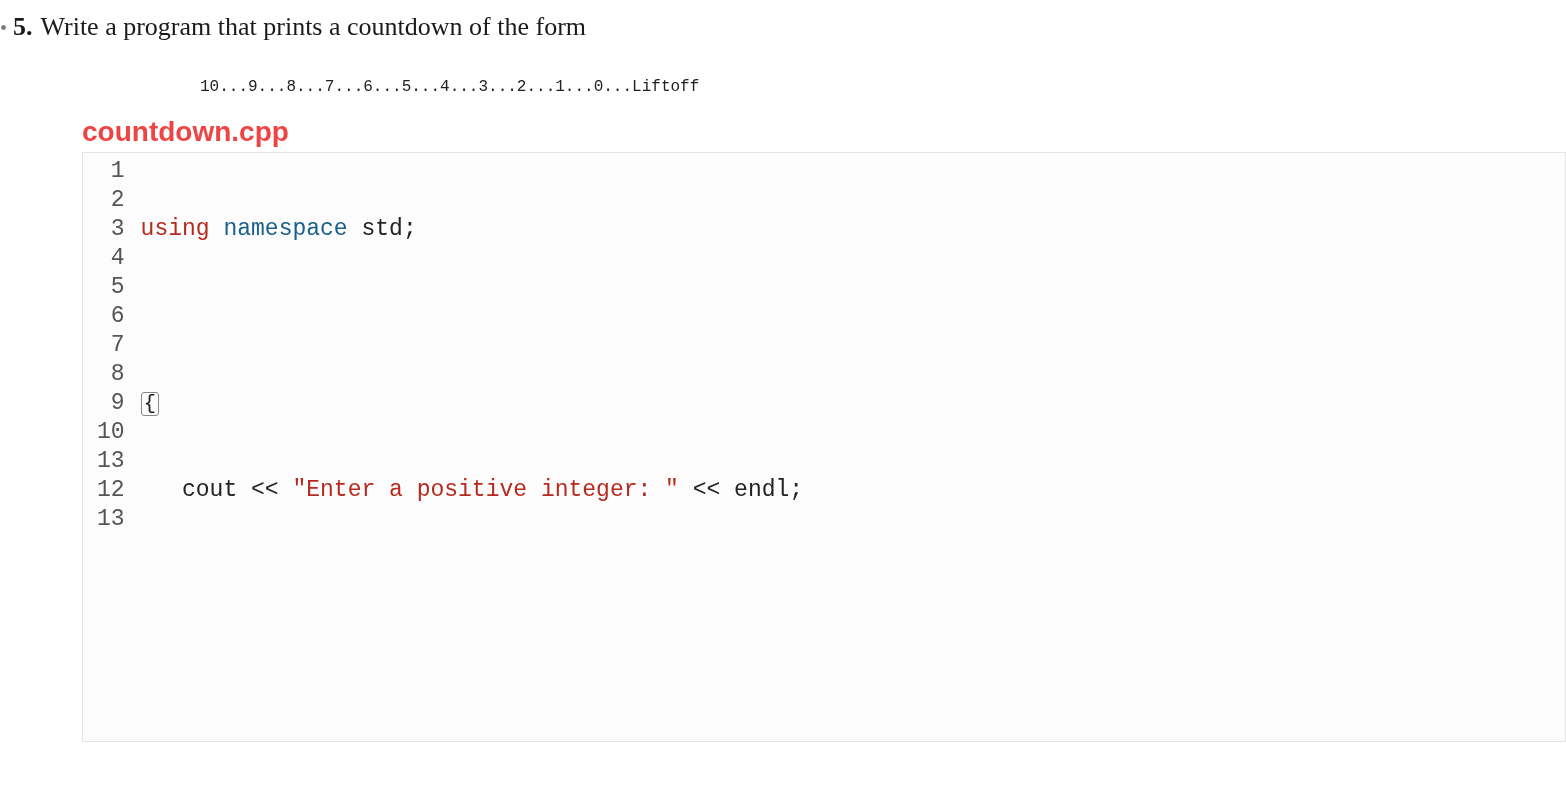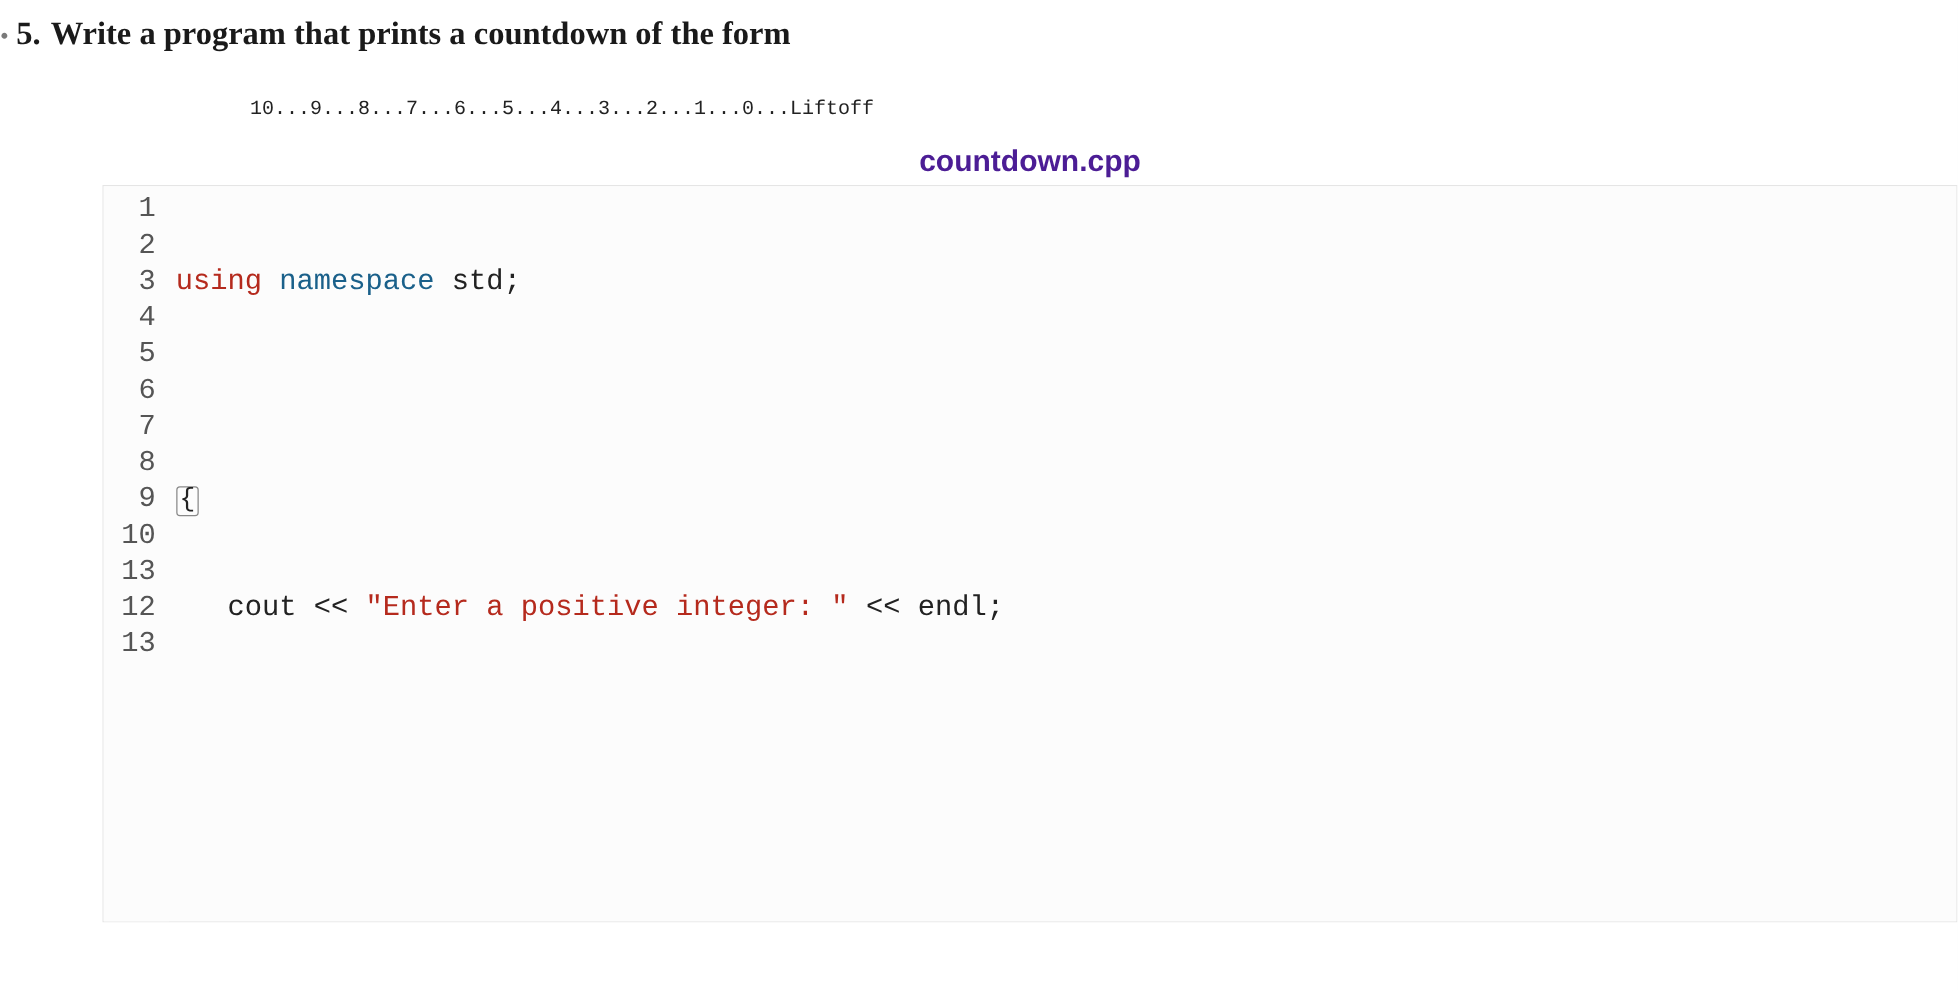--- a/index.html
+++ b/index.html
@@ -24,36 +24,35 @@
       color: #7a7a7a;
       font-size: 20px;
       margin-right: 6px;
       margin-left: 0;
     }
     .problem-number {
       font-weight: bold;
       margin-right: 8px;
     }
     .problem-text {
-      font-weight: bold;
+      font-weight: normal;
     }
     .code-output-sample {
       font-family: 'Courier New', Courier, monospace;
       font-size: 16px;
       margin: 28px 0 20px 200px;
       white-space: pre;
       color: #222;
     }
     .filename {
       font-family: Verdana, Geneva, sans-serif;
-      font-size: 24px;
+      font-size: 28px;
       font-weight: bold;
-      color: #4c1d95;
+      color: #ef4444;
       margin: 12px 0 4px 82px;
-      text-align: center;
     }
     .code-editor-wrapper {
       margin: 0 0 0 82px;
       border: 1px solid #e5e5e5;
       background: #fcfcfc;
     }
     .code-editor {
       display: flex;
       font-family: 'Courier New', Courier, monospace;
       font-size: 23px;

